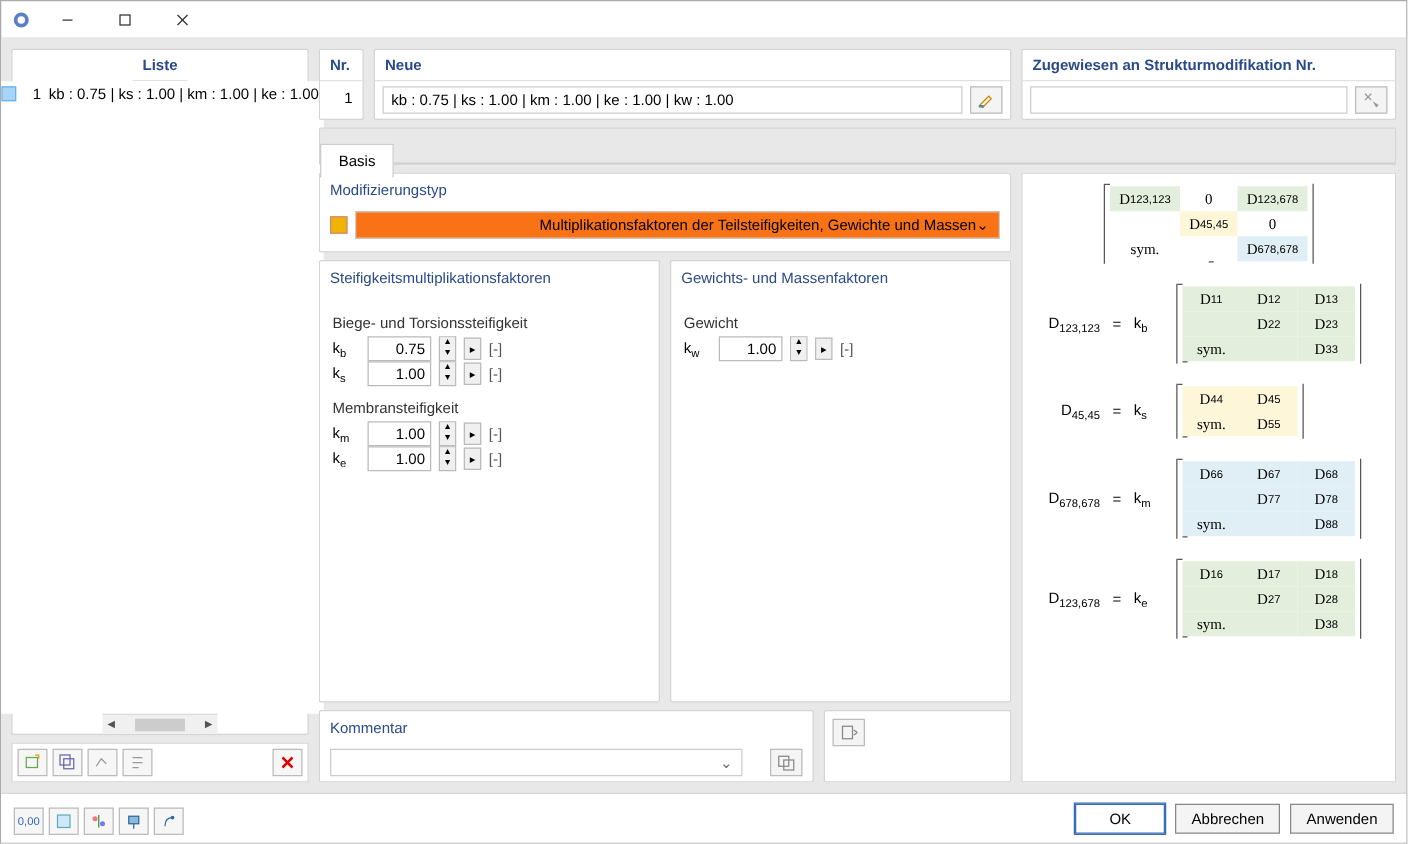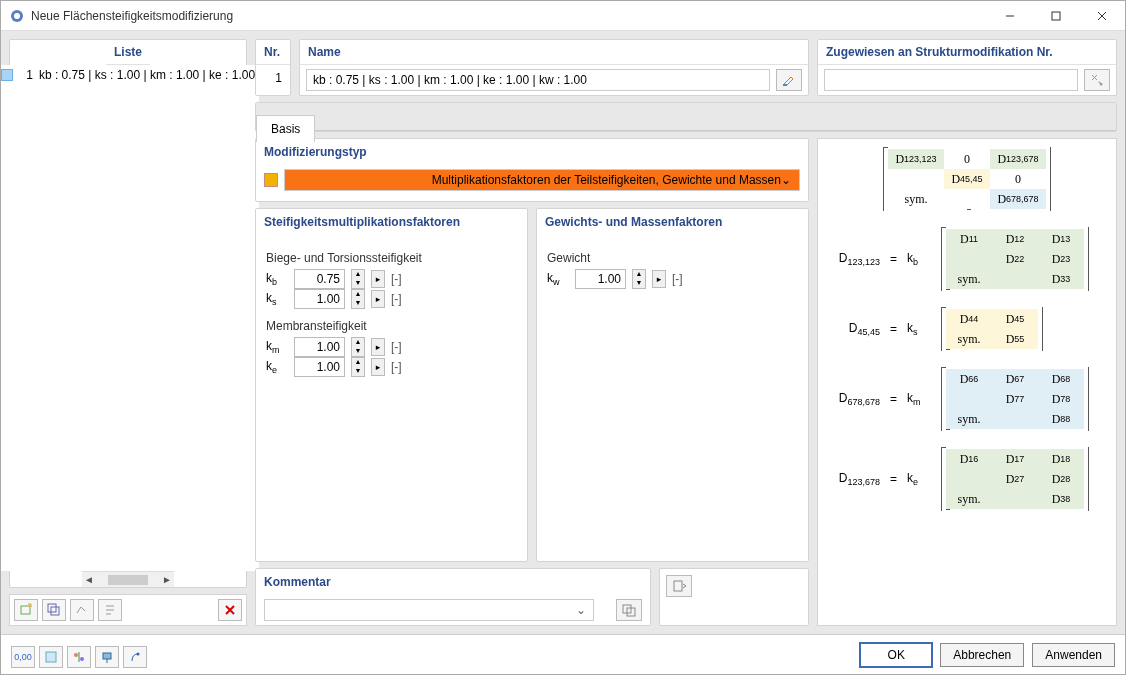--- a/index.html
+++ b/index.html
@@ -34,21 +34,21 @@
 .name-inner input { flex:1; border:1px solid #ccc; padding:3px 6px; background:#fff; }
 .icon-btn { width:26px; height:22px; border:1px solid #bbb; background:#f4f4f4; display:flex; align-items:center; justify-content:center; }
 .assign-box { width: 300px; }
 .assign-inner { display:flex; align-items:center; padding:4px 6px; gap:6px; }
 .assign-inner input { flex:1; border:1px solid #ccc; padding:3px 6px; background:#fff; }
 .tabs { display:flex; background:#e8e8e8; border-bottom:1px solid #ccc; }
 .tab { padding:6px 14px; background:#fff; border:1px solid #ccc; border-bottom:none; position:relative; top:12px; }
 .body-flex { flex:1; display:flex; gap:8px; overflow:hidden; }
 .body-left { flex:1; display:flex; flex-direction:column; gap:6px; overflow:auto; }
 .body-right { width:300px; background:#fff; border:1px solid #d4d4d4; padding:8px; overflow:auto; font-family: "Times New Roman", serif; }
-.section-title { color:#2a4a8a; font-weight:700; padding:6px 8px; }
+.section-title { color:#2a4a8a; font-weight:400; padding:6px 8px; }
 .modtype { display:flex; align-items:center; gap:6px; padding:4px 8px 10px; }
 .modtype .swatch { width:14px; height:14px; background:#f0b400; border:1px solid #c88; }
 .modtype-sel { flex:1; border:1px solid #ccc; background:#f97316; padding:3px 8px; display:flex; align-items:center; justify-content:flex-end; }
 .two-col { display:flex; gap:8px; flex:1; }
 .two-col .panel { flex:1; display:flex; flex-direction:column; }
 .sectbody { padding:6px 10px 12px; }
 .subhead { margin:10px 0 4px; color:#333; }
 .factor-row { display:flex; align-items:center; gap:6px; }
 .klabel { width:22px; }
 .spin-input { width:51px; border:1px solid #bbb; padding:2px 4px; text-align:right; background:#fff; }
@@ -84,21 +84,20 @@
 <body>
 
 <div class="window">
   <div class="title-bar">
     <span class="icon">
       <svg width="16" height="16">
           <circle cx="8" cy="8" r="6" fill="#5a7fc4"></circle>
           <circle cx="8" cy="8" r="3" fill="#fff"></circle>
         </svg>
     </span>
-    <span class="title">Neue Flächensteifigkeitsmodifizierung</span>
     <div class="win-btns">
       <div class="win-btn">
           <svg width="10" height="10">
             <line x1="1" y1="5" x2="9" y2="5" stroke="#333"></line>
           </svg>
         </div>
       <div class="win-btn">
           <svg width="10" height="10">
             <rect x="1" y="1" width="8" height="8" fill="none" stroke="#333"></rect>
           </svg>
@@ -162,21 +161,21 @@
       </div>
     </div>
 
     <div class="col-main">
       <div class="row-top">
         <div class="panel nr-box">
           <div class="panel-header">Nr.</div>
           <div class="nr-val">1</div>
         </div>
         <div class="panel name-box">
-          <div class="panel-header">Name</div>
+          <div class="panel-header">Neue</div>
           <div class="name-inner">
             <input type="text" value="kb : 0.75 | ks : 1.00 | km : 1.00 | ke : 1.00 | kw : 1.00" style="">
             <div class="icon-btn">
                 <svg width="14" height="14">
                   <path d="M2 11 L9 4 L11 6 L4 13 Z" fill="none" stroke="#c80"></path>
                   <rect x="1" y="11" width="4" height="2" fill="#58a" stroke="none"></rect>
                 </svg>
               </div>
           </div>
         </div>

